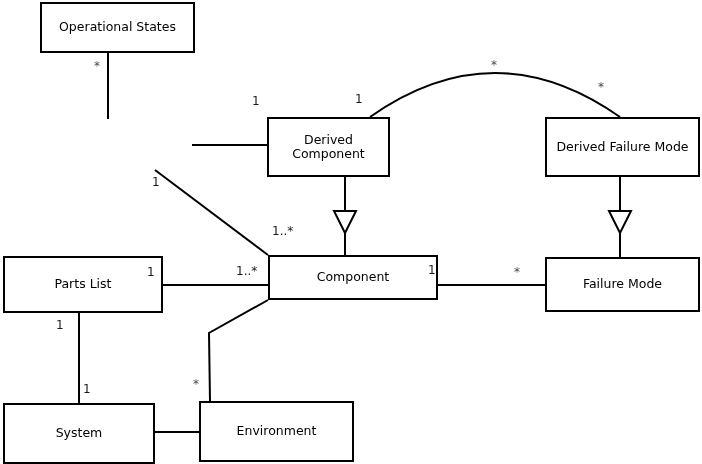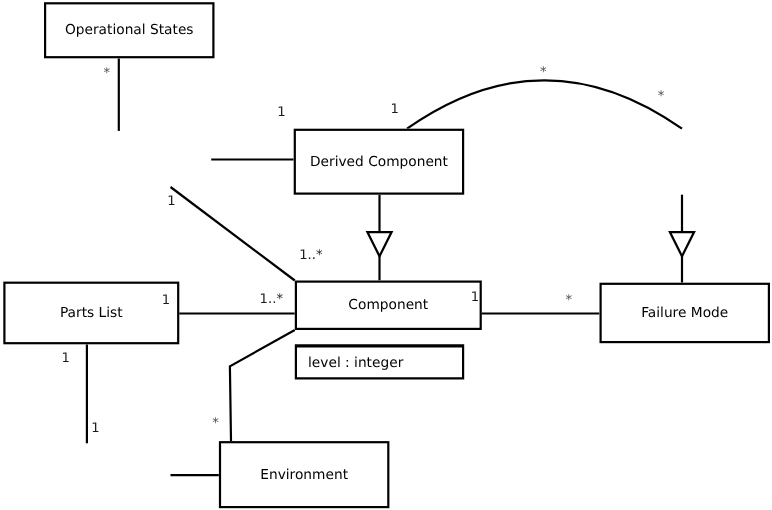--- a/index.html
+++ b/index.html
@@ -109,32 +109,37 @@
         <path d="M 155 432 L 199 432" fill="none" stroke="#000000" stroke-width="2" stroke-linejoin="miter" stroke-linecap="butt"></path>
       </g>
       <g>
         <path d="M 210 401 L 209 333 L 268 300" fill="none" stroke="#000000" stroke-width="2" stroke-linejoin="miter" stroke-linecap="butt"></path>
       </g>
     </svg>
 
 <div class="uml-class" style="left: 40px; top: 2px; width: 155px; height: 51px;">
       <div class="uml-name-compartment">Operational States</div>
     </div>
-    <div class="uml-class" style="left: 267px; top: 117px; width: 155px; height: 60px;">
+    <div class="uml-class" style="left: 267px; top: 117px; width: 123px; height: 60px;">
       <div class="uml-name-compartment">Derived Component</div>
+    </div>
+    <div class="uml-class" style="left: 545px; top: 117px; width: 155px; height: 60px;">
+      <div class="uml-name-compartment">Derived Failure Mode</div>
     </div>
     <div class="uml-class" style="left: 3px; top: 256px; width: 160px; height: 57px;">
       <div class="uml-name-compartment">Parts List</div>
     </div>
     <div class="uml-class" style="left: 268px; top: 255px; width: 170px; height: 45px;">
       <div class="uml-name-compartment">Component</div>
     </div>
-    <div class="uml-attr-compartment" style="left: 268px; top: 313px; width: 154px; height: 32px;">level : integer</div>
     <div class="uml-class" style="left: 545px; top: 257px; width: 155px; height: 55px;">
       <div class="uml-name-compartment">Failure Mode</div>
+    </div>
+    <div class="uml-class" style="left: 3px; top: 403px; width: 152px; height: 61px;">
+      <div class="uml-name-compartment">System</div>
     </div>
     <div class="uml-class" style="left: 199px; top: 401px; width: 155px; height: 61px;">
       <div class="uml-name-compartment">Environment</div>
     </div>
     <div class="mult-label star" style="left: 94px; top: 60px;">*</div>
     <div class="mult-label" style="left: 252px; top: 95px;">1</div>
     <div class="mult-label" style="left: 152px; top: 176px;">1</div>
     <div class="mult-label" style="left: 272px; top: 225px;">1..*</div>
     <div class="mult-label" style="left: 355px; top: 93px;">1</div>
     <div class="mult-label star" style="left: 491px; top: 59px;">*</div>

